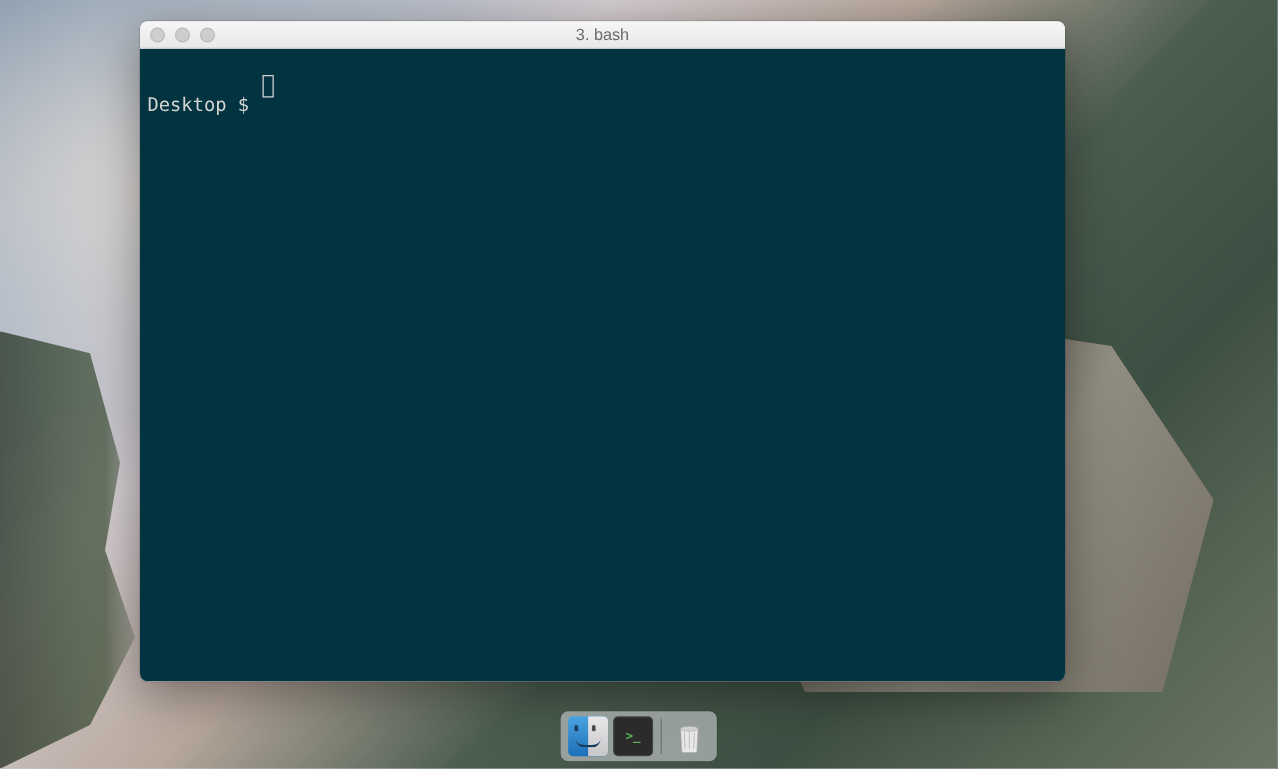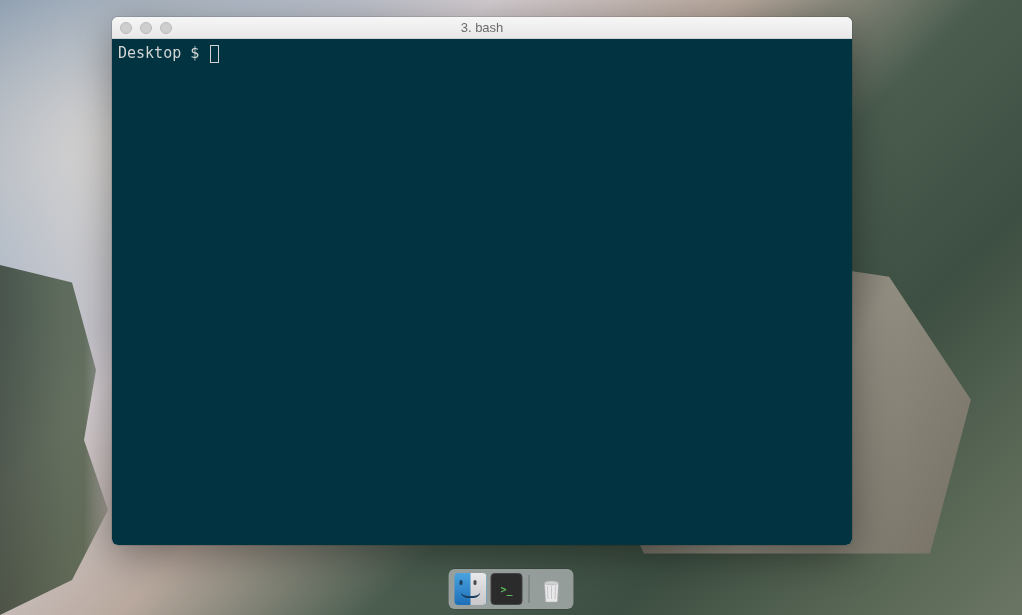--- a/index.html
+++ b/index.html
@@ -125,20 +125,21 @@
     }
     
     .prompt-line {
       display: flex;
       align-items: center;
     }
     
     .prompt-text {
       color: #d4d4d4;
       white-space: pre;
+      margin-top: 31px;
     }
     
     .cursor {
       display: inline-block;
       width: 9px;
       height: 18px;
       border: 1.5px solid #d4d4d4;
       margin-left: 2px;
       box-sizing: border-box;
     }

